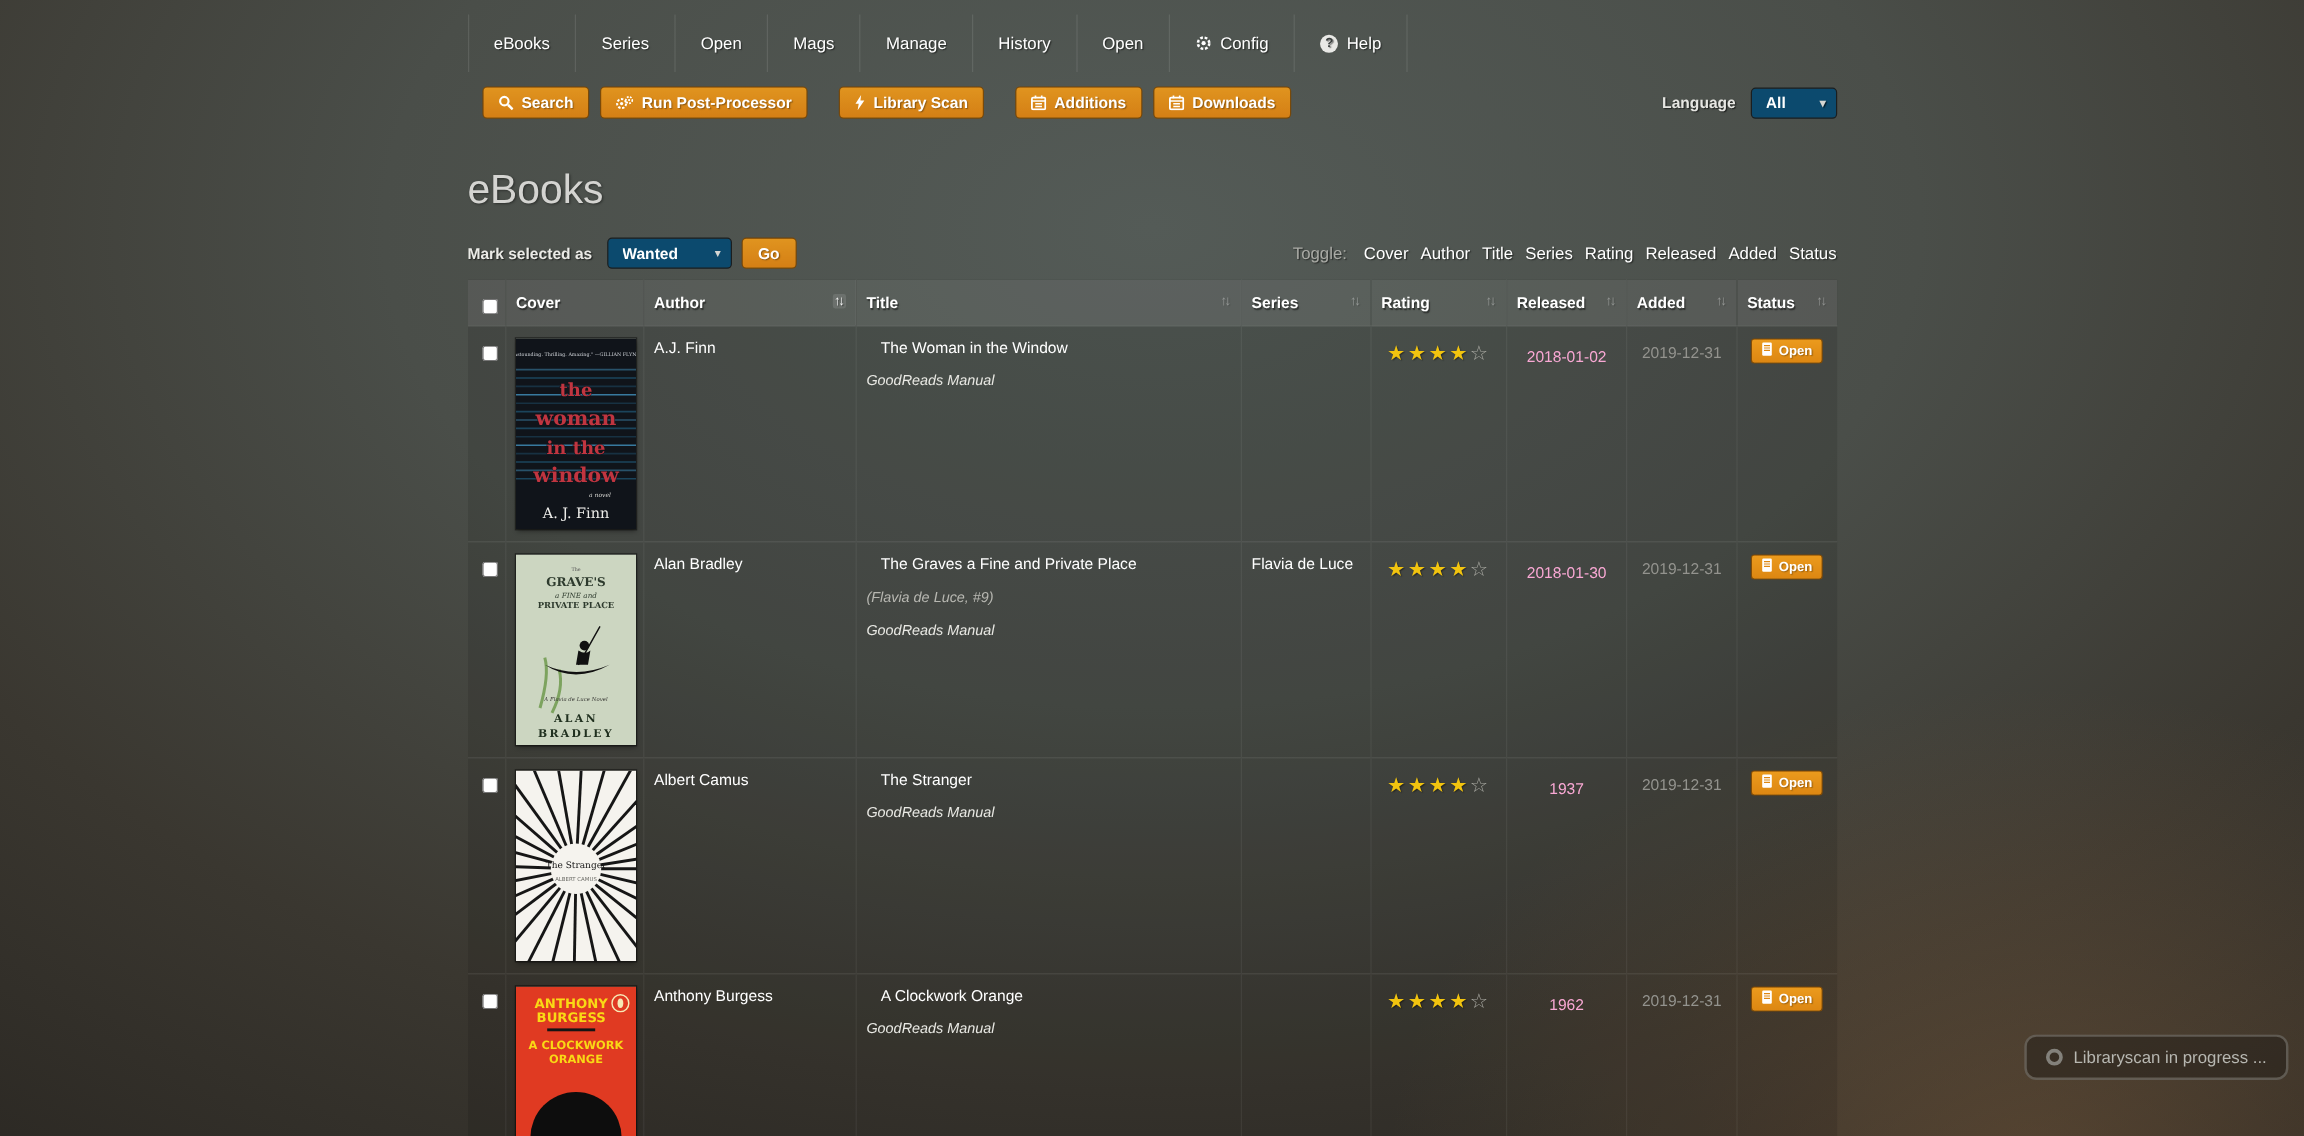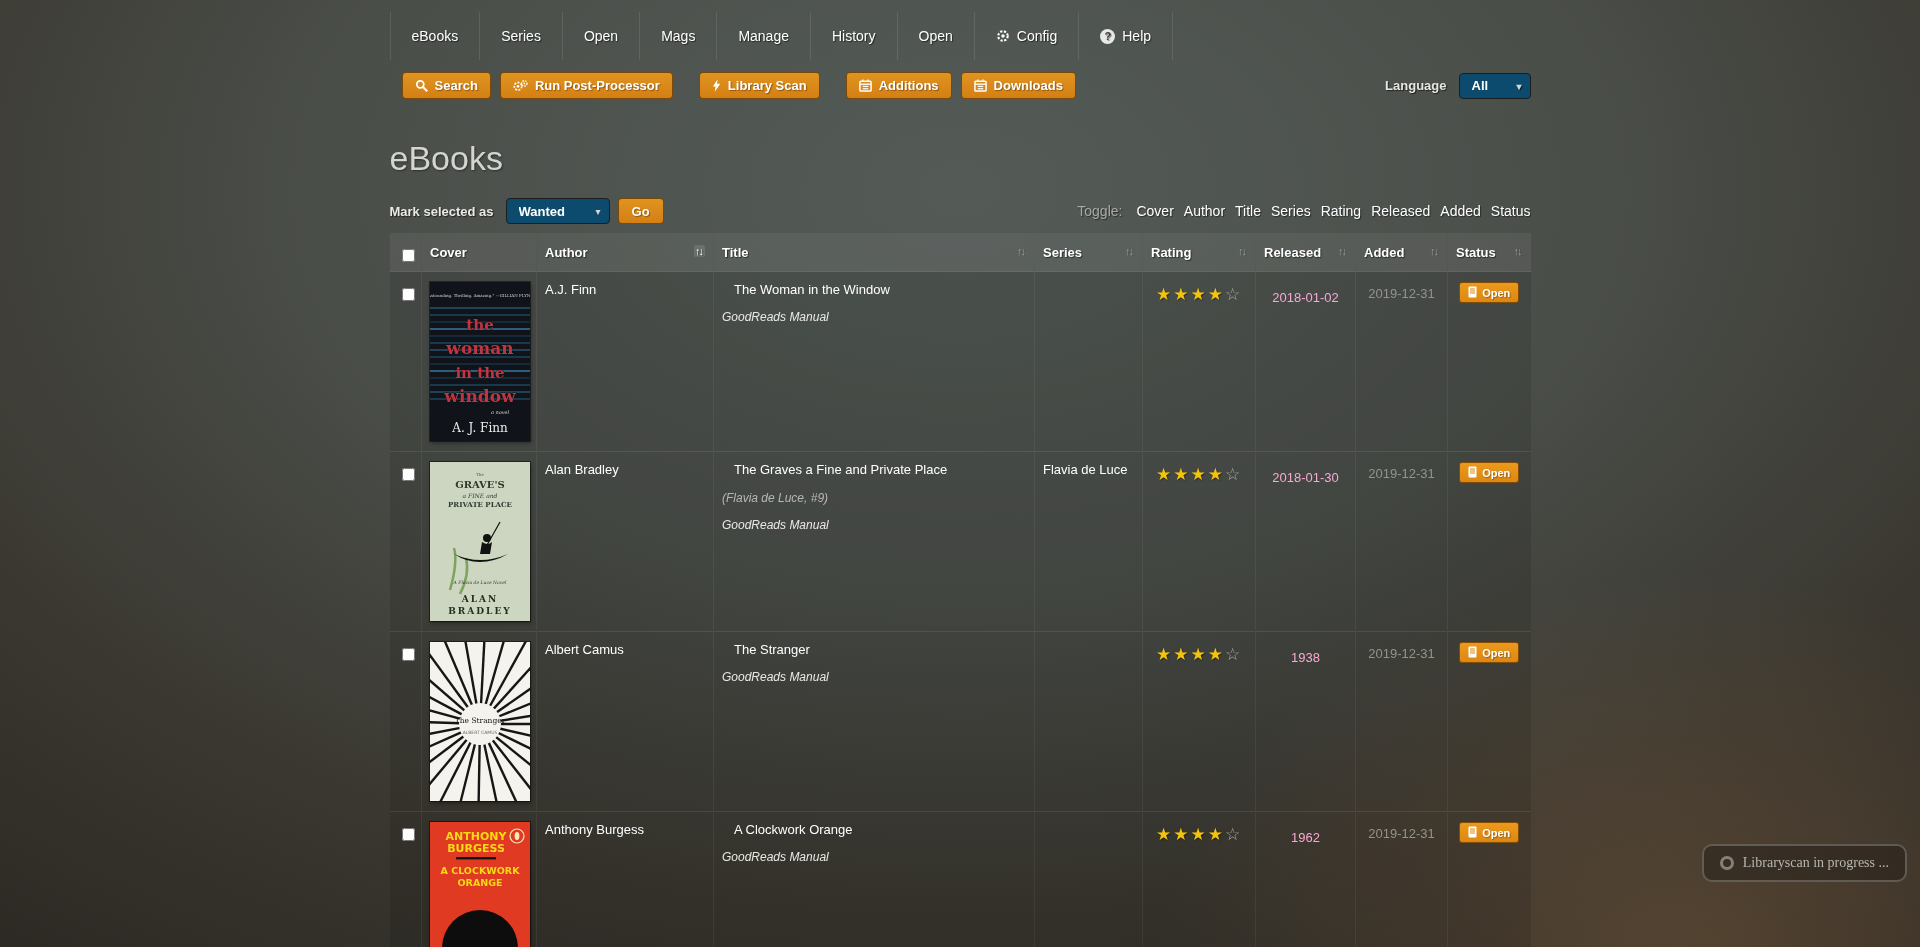--- a/index.html
+++ b/index.html
@@ -96,23 +96,23 @@
   .star-e { color:#a9a9a2; }
   .c-released { color:#f9a8d4; padding-top:18px; }
   .c-added { color:#93938e; padding-top:14px; }
   .c-status { padding-top:10px; }
   .btn-open { display:inline-flex; align-items:center; gap:5px; background:linear-gradient(#eb9a1d,#dd8712);
               border:1px solid rgba(110,65,6,.85); color:#fff; font-weight:bold; font-size:11px; height:21px;
               padding:0 8px; border-radius:3px; cursor:pointer; text-shadow:1px 1px 1px rgba(0,0,0,.3);
               font-family:"Liberation Sans",sans-serif; }
 
   
-  .toast { position:fixed; right:13px; bottom:65px; height:38px; display:flex; align-items:center; gap:9px;
+  .toast { position:fixed; right:13px; bottom:47px; height:38px; display:flex; align-items:center; gap:9px;
            padding:0 16px; background:rgba(38,33,28,.55); border:2px solid rgba(190,190,185,.32);
-           border-radius:10px; color:#b7b7b1; font-size:14px; z-index:50;font-family:Liberation Serif, serif; }
+           border-radius:10px; color:#b7b7b1; font-size:14px; z-index:50; }
   .spinner { width:14px; height:14px; border-radius:50%; border:3px solid #90908b; opacity:.85; }
 </style>
 </head>
 <body>
 
 <div class="wrap">
 
   <div class="navbar">
     <div id="nav-items" style="display:flex; align-items:stretch;">
         <div class="nav-item">
@@ -430,21 +430,21 @@
     </td>
     <td>
       <div class="title-line"><a class="rowlink f-title">The Stranger</a></div>
 
       <div class="source f-source">GoodReads Manual</div>
     </td>
     <td>
       <a class="rowlink f-series"></a>
     </td>
     <td class="c-rating f-rating"><span class="star-f">★</span><span class="star-f">★</span><span class="star-f">★</span><span class="star-f">★</span><span class="star-e">☆</span></td>
-    <td class="c-released f-released">1938</td>
+    <td class="c-released f-released">1937</td>
     <td class="c-added f-added">2019-12-31</td>
     <td class="c-status">
       <button class="btn-open">
         <span class="icon">
           <svg width="9" height="12" viewBox="0 0 9 12">
                   <rect x="0.5" y="0.5" width="8" height="11" rx="1" fill="#fff"></rect>
                   <line x1="2" y1="3" x2="7" y2="3" stroke="#dd8712" stroke-width="1"></line>
                   <line x1="2" y1="5" x2="7" y2="5" stroke="#dd8712" stroke-width="1"></line>
                   <line x1="2" y1="7" x2="7" y2="7" stroke="#dd8712" stroke-width="1"></line>
                 </svg>

